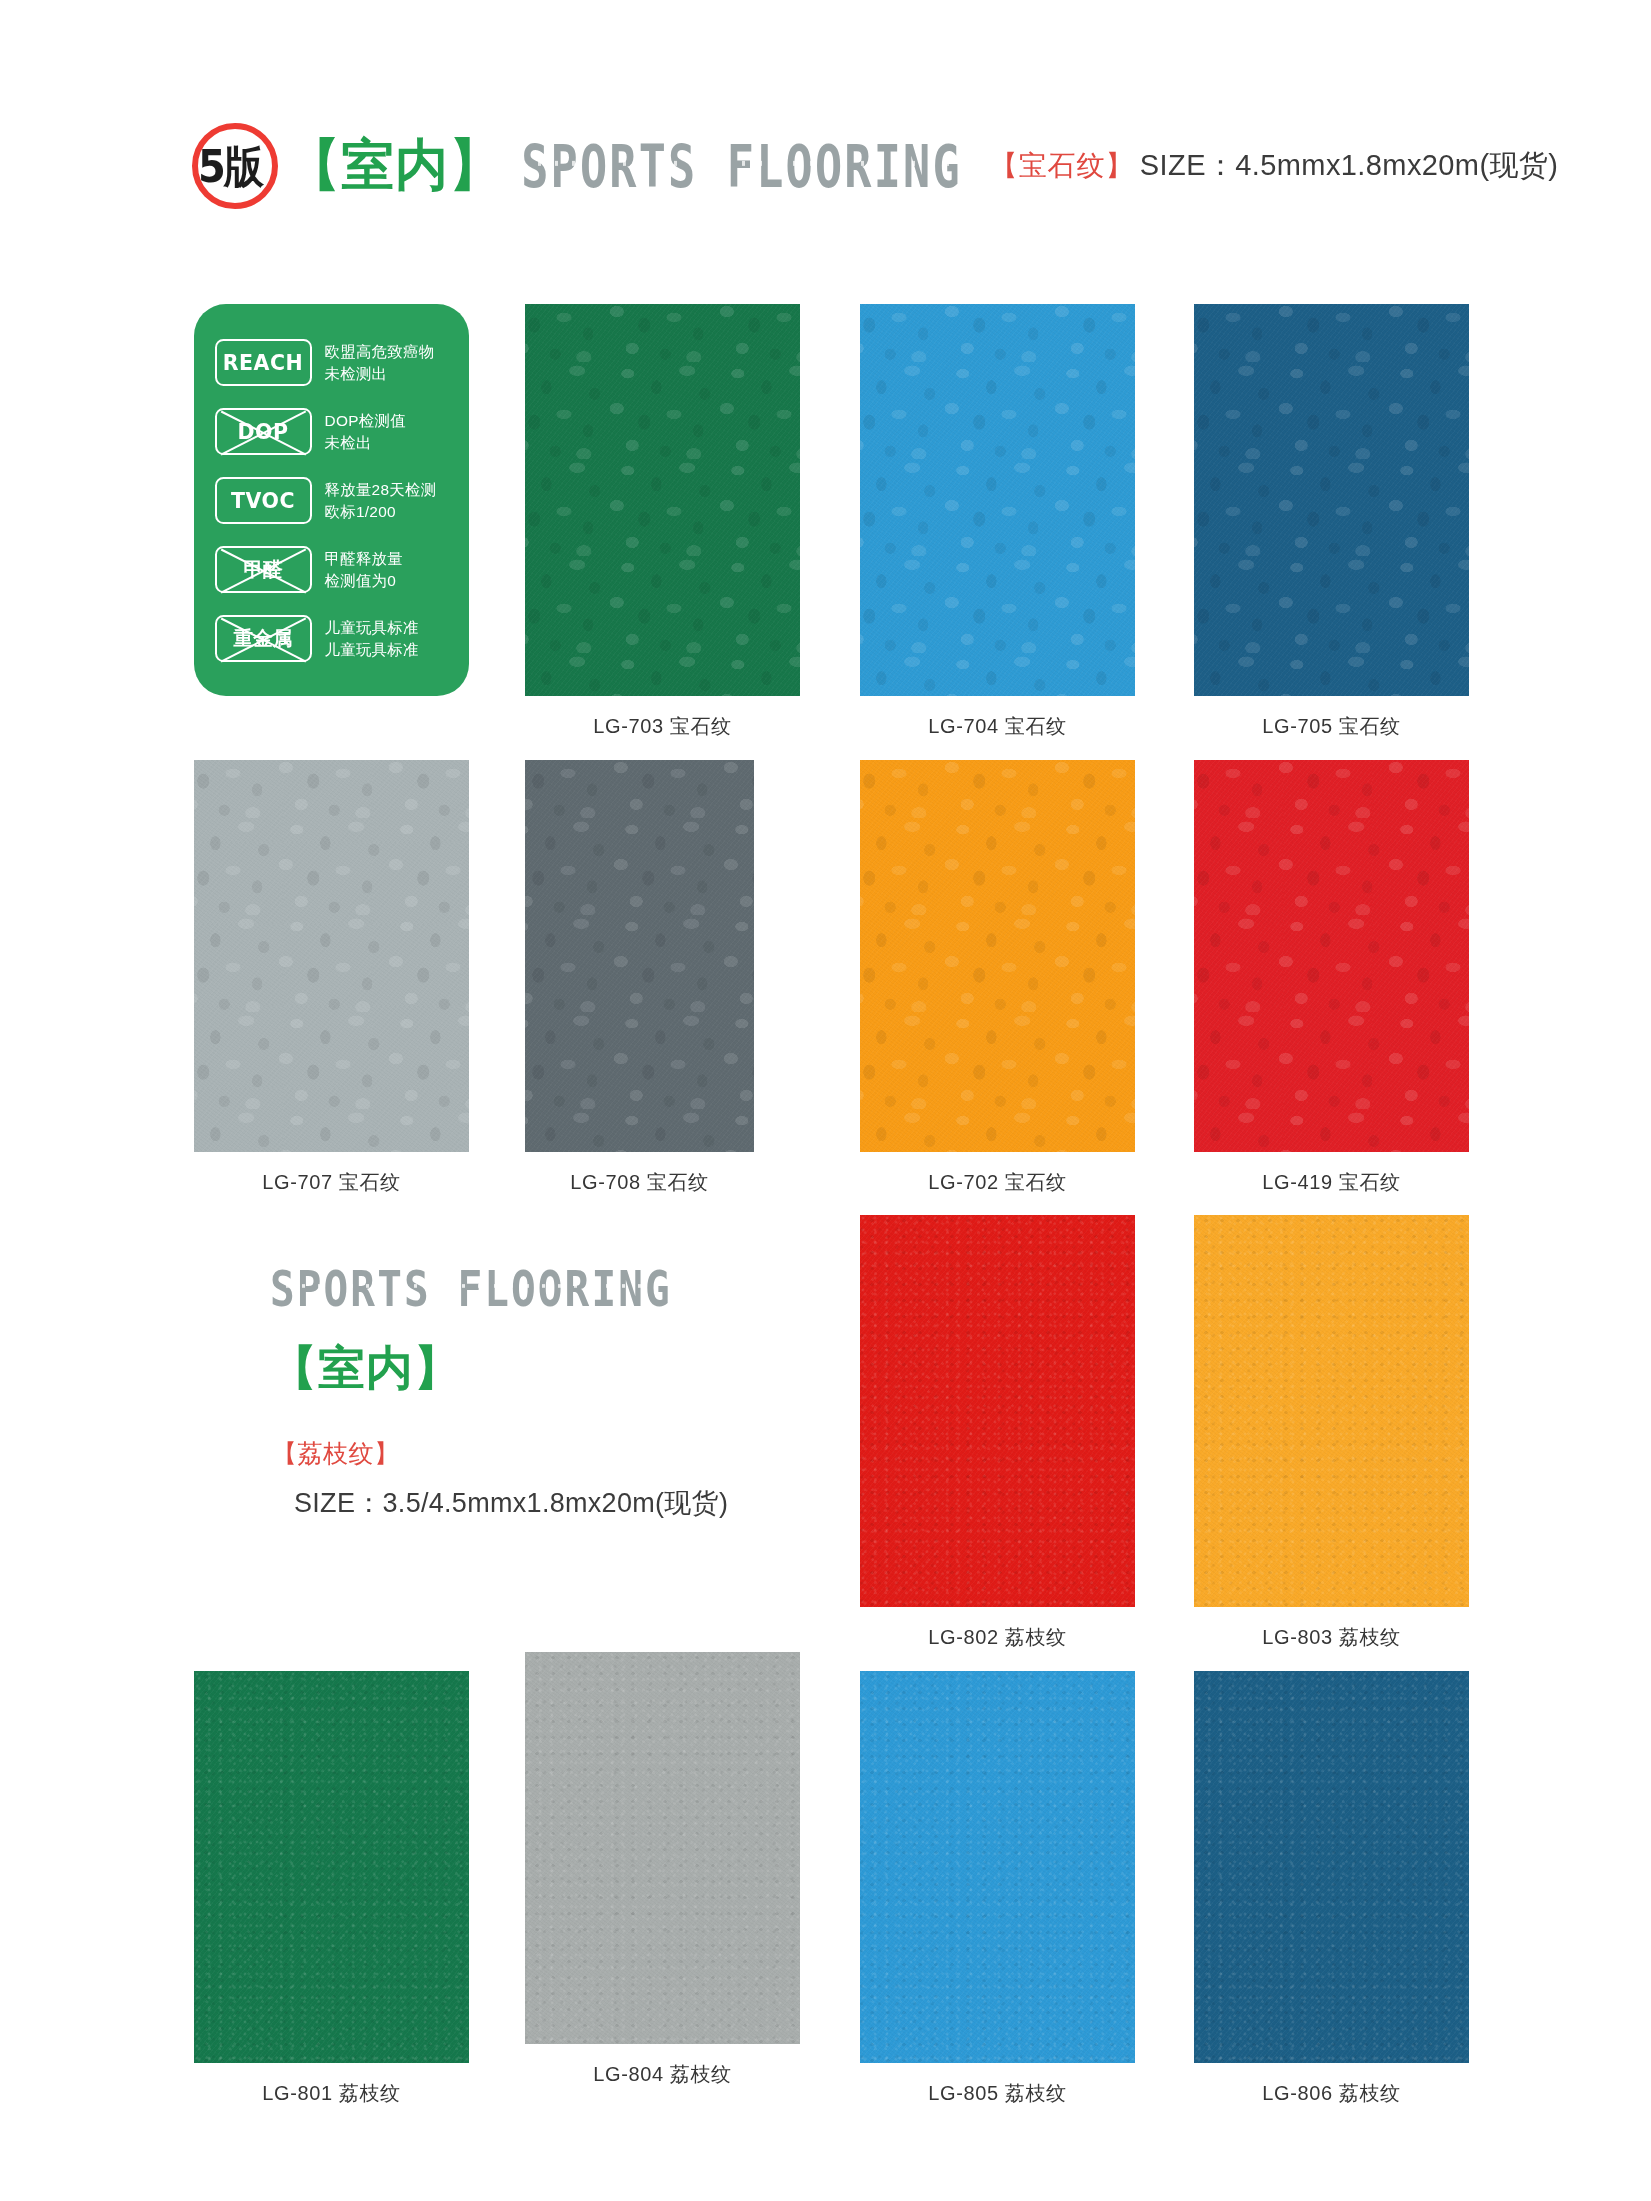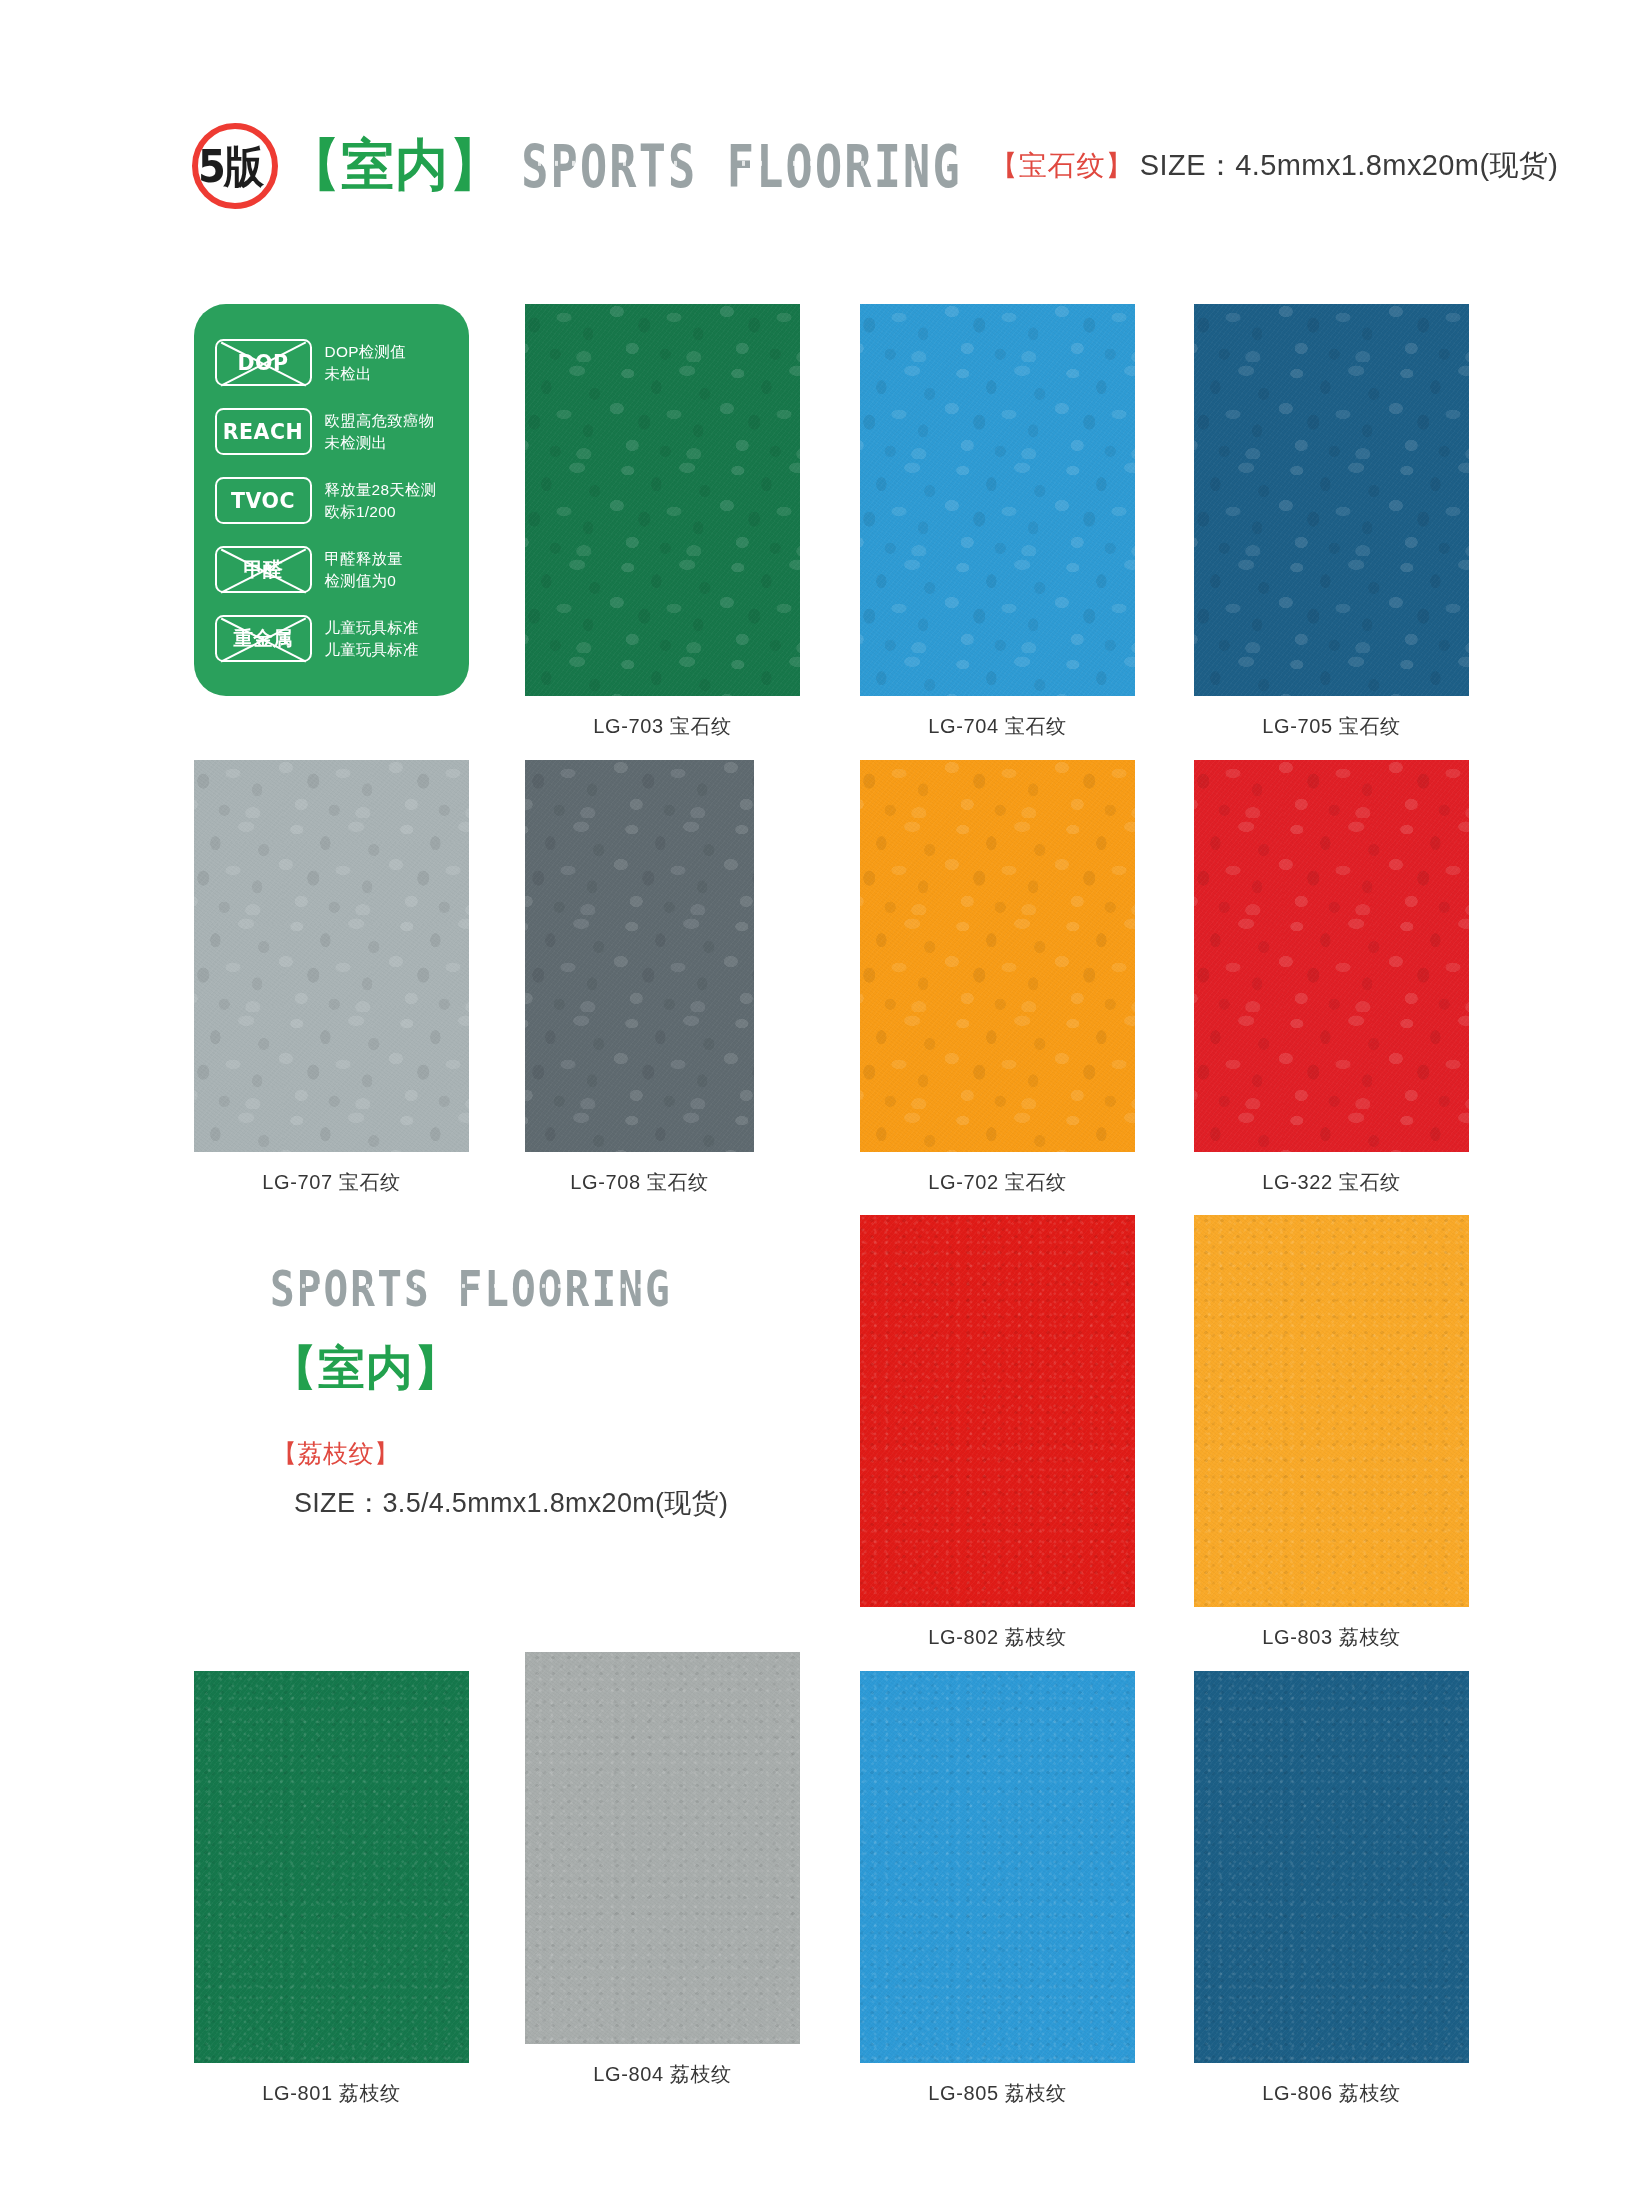--- a/index.html
+++ b/index.html
@@ -228,35 +228,35 @@
     <span>5版</span>
   </div>
   <span class="brk-green">【室内】</span>
   <span class="stencil">SPORTS FLOORING</span>
   <span class="tag-red">【宝石纹】</span>
   <span class="size-text">SIZE：4.5mmx1.8mx20m(现货)</span>
 </div>
 
 <div class="cert-panel" id="cert-panel" style="background: rgb(42, 160, 92);">
     <div class="cert-row">
+      <div class="cert-mark">
+        <span>REACH</span>
+      </div>
+      <div class="cert-desc">
+        <div>欧盟高危致癌物</div>
+        <div>未检测出</div>
+      </div>
+    </div>
+    <div class="cert-row">
       <div class="cert-mark crossed">
         <span>DOP</span>
       </div>
       <div class="cert-desc">
         <div>DOP检测值</div>
         <div>未检出</div>
-      </div>
-    </div>
-    <div class="cert-row">
-      <div class="cert-mark">
-        <span>REACH</span>
-      </div>
-      <div class="cert-desc">
-        <div>欧盟高危致癌物</div>
-        <div>未检测出</div>
       </div>
     </div>
     <div class="cert-row">
       <div class="cert-mark">
         <span>TVOC</span>
       </div>
       <div class="cert-desc">
         <div>释放量28天检测</div>
         <div>欧标1/200</div>
       </div>
@@ -301,21 +301,21 @@
     <div class="swatch" style="left: 525px; top: 760px; width: 229px; height: 392px;">
       <div class="chip grain tex-gem" style="background: rgb(95, 106, 112);"></div>
       <div class="label">LG-708 宝石纹</div>
     </div>
     <div class="swatch" style="left: 860px; top: 760px; width: 275px; height: 392px;">
       <div class="chip grain tex-gem" style="background: rgb(248, 156, 22);"></div>
       <div class="label">LG-702 宝石纹</div>
     </div>
     <div class="swatch" style="left: 1194px; top: 760px; width: 275px; height: 392px;">
       <div class="chip grain tex-gem tex-gem-strong" style="background: rgb(224, 31, 38);"></div>
-      <div class="label">LG-322 宝石纹</div>
+      <div class="label">LG-419 宝石纹</div>
     </div>
     <div class="swatch" style="left: 860px; top: 1215px; width: 275px; height: 392px;">
       <div class="chip grain tex-lychee" style="background: rgb(224, 27, 23);"></div>
       <div class="label">LG-802 荔枝纹</div>
     </div>
     <div class="swatch" style="left: 1194px; top: 1215px; width: 275px; height: 392px;">
       <div class="chip grain tex-lychee" style="background: rgb(249, 169, 40);"></div>
       <div class="label">LG-803 荔枝纹</div>
     </div>
     <div class="swatch" style="left: 194px; top: 1671px; width: 275px; height: 392px;">

